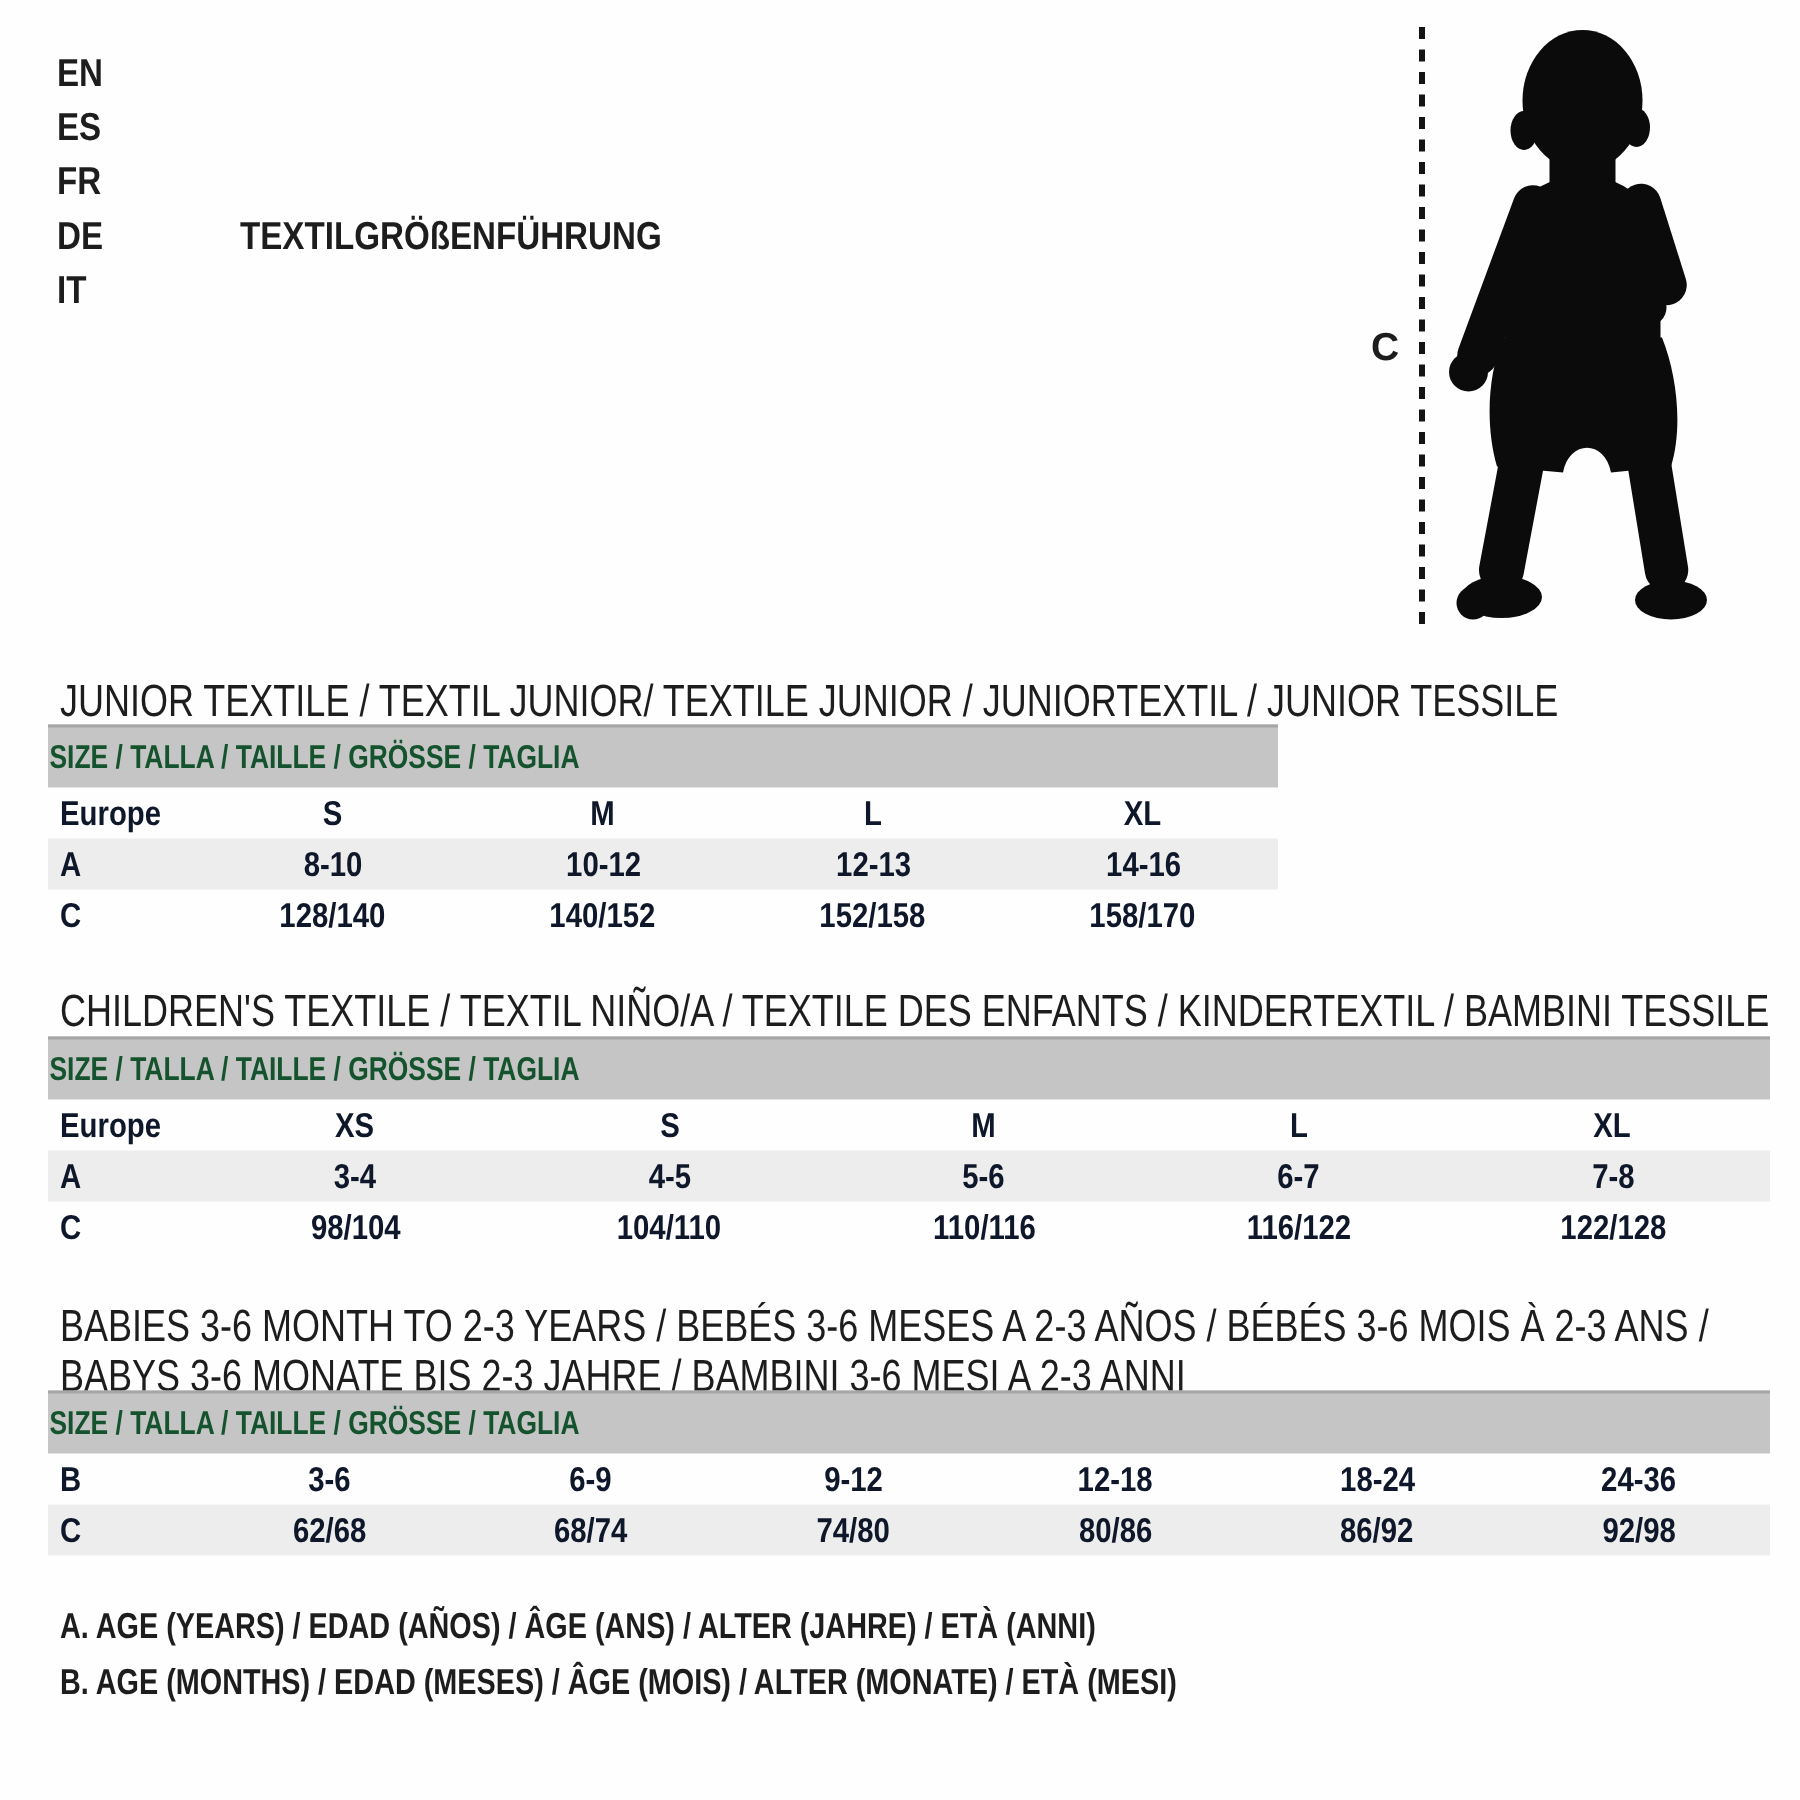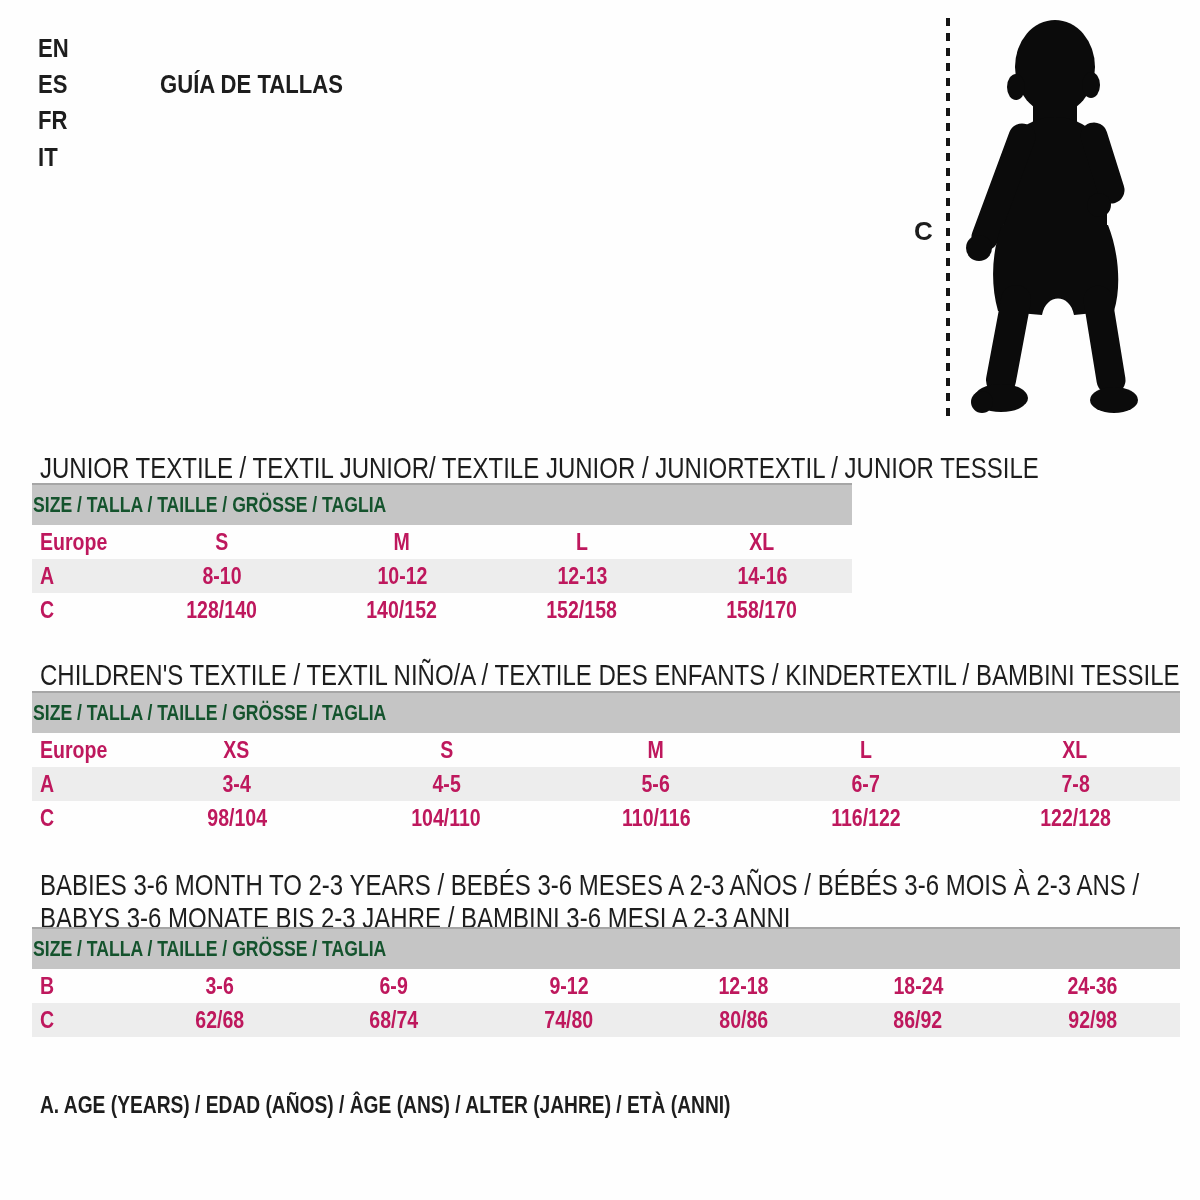--- a/index.html
+++ b/index.html
@@ -44,45 +44,48 @@
   #babies-table   { top: 927px; width: 1148px; }
 
   .size-bar {
     height: 42px; box-sizing: border-box;
     background: var(--size_bar_bg, #c5c5c5);
     border-top: 2px solid var(--size_bar_edge, #a6a6a6);
     display: flex; align-items: center; padding-left: 1px;
     font-size: 22px; font-weight: bold; color: #14532d;
   }
   .trow { display: flex; height: 34px; align-items: center;
-          font-size: 23px; font-weight: bold; color: #be185d; background: transparent; }
+          font-size: 23px; font-weight: bold; color: #0f172a; background: transparent; }
   .trow.stripe { background: var(--stripe_bg, #ededed); }
   .tlabel { width: 100px; padding-left: 8px; box-sizing: border-box; }
   .tcell  { flex: 1; text-align: center; }
 
   
-  .legend { position: absolute; left: 40px; top: 1066px; margin-top: 20px; }
+  .legend { position: absolute; left: 40px; top: 1066px; }
   .legend-line { display: flex; align-items: center; height: 37px;
                  font-size: 24px; font-weight: bold; white-space: nowrap; }
 </style>
 </head>
 <body>
 
 <div class="canvas" style="--size_bar_bg: #c5c5c5; --size_bar_edge: #a6a6a6; --stripe_bg: #ededed; --silhouette: #0b0b0b;">
 
   <div class="lang-list">
     <div class="lang-row">
       <div class="lang-code"><span class="cxl">EN</span></div>
     </div>
     <div class="lang-row">
       <div class="lang-code"><span class="cxl">ES</span></div>
-      <div><span class="cxl">GUÍA DE TALLAS</span></div>
     </div>
     <div class="lang-row">
       <div class="lang-code"><span class="cxl">FR</span></div>
+    </div>
+    <div class="lang-row">
+      <div class="lang-code"><span class="cxl">DE</span></div>
+      <div><span class="cxl">TEXTILGRÖßENFÜHRUNG</span></div>
     </div>
     <div class="lang-row">
       <div class="lang-code"><span class="cxl">IT</span></div>
     </div>
   </div>
 
   <div class="figure">
     <svg width="250" height="410" viewBox="0 0 250 410">
       <line x1="48" y1="4" x2="48" y2="402" stroke="#141414" stroke-width="4" stroke-dasharray="8 7"></line>
       <g fill="#0b0b0b" stroke="none">
@@ -201,15 +204,18 @@
           <div class="tcell"><span class="cxc">86/92</span></div>
           <div class="tcell"><span class="cxc">92/98</span></div>
         </div>
       </div>
   </div>
 
   <div class="legend">
     <div class="legend-line">
       <span class="cx">A. AGE (YEARS) / EDAD (AÑOS) / ÂGE (ANS) / ALTER (JAHRE) / ETÀ (ANNI)</span>
     </div>
+    <div class="legend-line">
+      <span class="cx">B. AGE (MONTHS) / EDAD (MESES) / ÂGE (MOIS) / ALTER (MONATE) / ETÀ (MESI)</span>
+    </div>
   </div>
 
 </div>
 
 </body></html>

